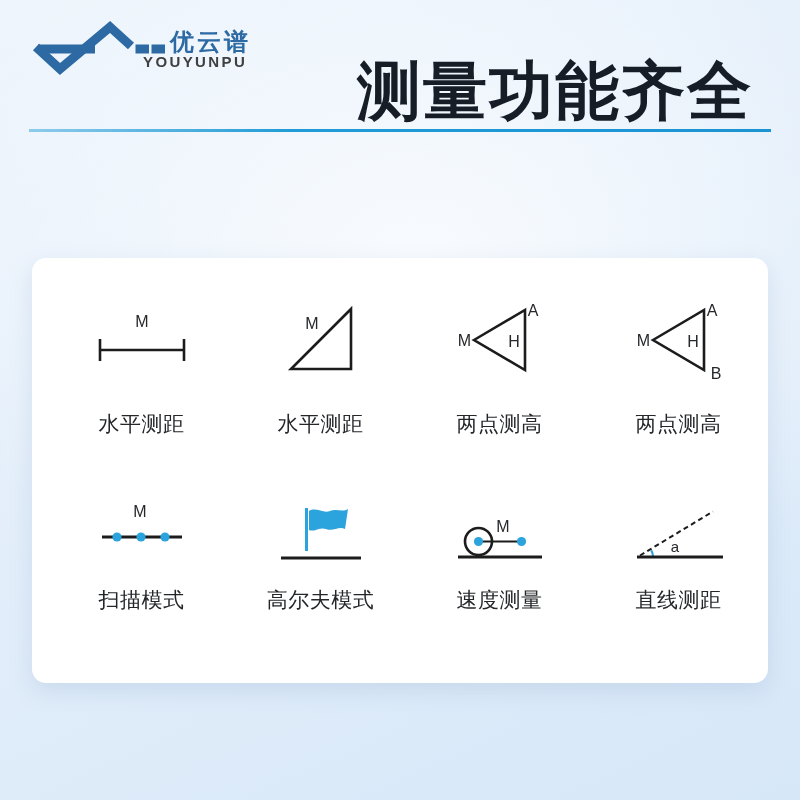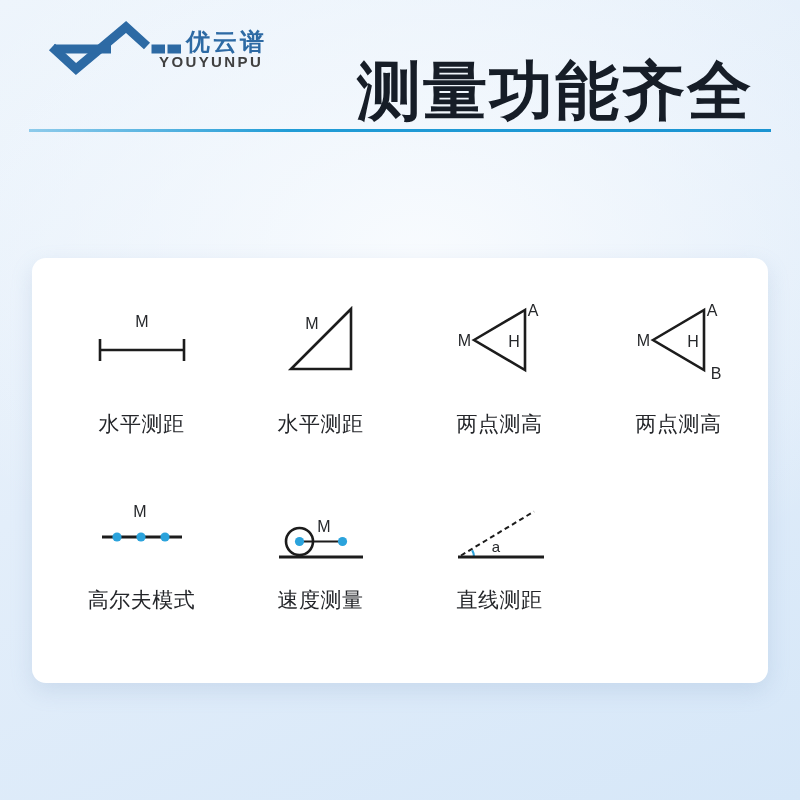--- a/index.html
+++ b/index.html
@@ -7,21 +7,21 @@
     width:800px;height:800px;overflow:hidden;
     font-family:"Liberation Sans","DejaVu Sans",sans-serif;
     background:
       radial-gradient(120% 85% at 52% 32%, #f8fbfe 0%, rgba(248,251,254,0) 55%),
       linear-gradient(155deg,#eef5fc 0%,#e3eefa 45%,#d6e7f8 100%);
     position:relative;
   }
   .stage{position:absolute;inset:0;}
 
   
-  .logo{position:absolute;left:44px;top:22px;width:260px;height:52px;color:#2D6AA4;}
+  .logo{position:absolute;left:28px;top:22px;width:260px;height:52px;color:#2D6AA4;}
   .logo svg{position:absolute;left:0;top:0;overflow:visible;}
   .logo-cn{position:absolute;left:142px;top:4px;font-size:24px;font-weight:700;letter-spacing:3px;color:#2D6AA4;white-space:nowrap;}
   .logo-en{position:absolute;left:82px;top:31px;font-size:15px;font-weight:700;letter-spacing:2.4px;color:#404040;white-space:nowrap;margin-left:33px;}
 
   
   .title{
     position:absolute;right:31px;top:42px;margin:16px;
     font-size:64px;line-height:1.05;font-weight:800;letter-spacing:2px;
     color:#161d27;white-space:nowrap;
   }
@@ -134,23 +134,33 @@
     <div class="cell r2">
       <div class="iconbox">
         <svg width="96" height="60" viewBox="0 0 96 60">
           <text class="mk" x="46" y="14" text-anchor="middle">M</text>
           <line class="stroke thick" x1="8" y1="34" x2="88" y2="34"></line>
           <circle class="blue-fill" cx="23" cy="34" r="4.6"></circle>
           <circle class="blue-fill" cx="47" cy="34" r="4.6"></circle>
           <circle class="blue-fill" cx="71" cy="34" r="4.6"></circle>
         </svg>
       </div>
+      <div class="label">扫描模式</div>
+    </div>
+
+    <div class="cell r2">
+      <div class="iconbox">
+        <svg width="92" height="58" viewBox="0 0 92 58">
+          <rect class="blue-fill" x="30" y="4" width="3" height="43"></rect>
+          <path class="blue-fill" d="M34,7 C41,2.5 48,10 55,7 C61,4.5 68,8.5 73,5 L70,25 C64,21.5 58,28 51,25 C45,22.5 39,28.5 34,26 Z"></path>
+          <line class="stroke thick" x1="6" y1="54" x2="86" y2="54"></line>
+        </svg>
+      </div>
       <div class="label">高尔夫模式</div>
     </div>
-
 
     <div class="cell r2">
       <div class="iconbox">
         <svg width="100" height="56" viewBox="0 0 100 56">
           <text class="mk" x="53" y="27" text-anchor="middle">M</text>
           <circle class="stroke" cx="28.5" cy="36.5" r="13.5"></circle>
           <line class="stroke thin" x1="28.5" y1="36.5" x2="71" y2="36.5"></line>
           <circle class="blue-fill" cx="28.5" cy="36.5" r="4.6"></circle>
           <circle class="blue-fill" cx="71.5" cy="36.5" r="4.6"></circle>
           <line class="stroke thick" x1="8" y1="52" x2="92" y2="52"></line>

